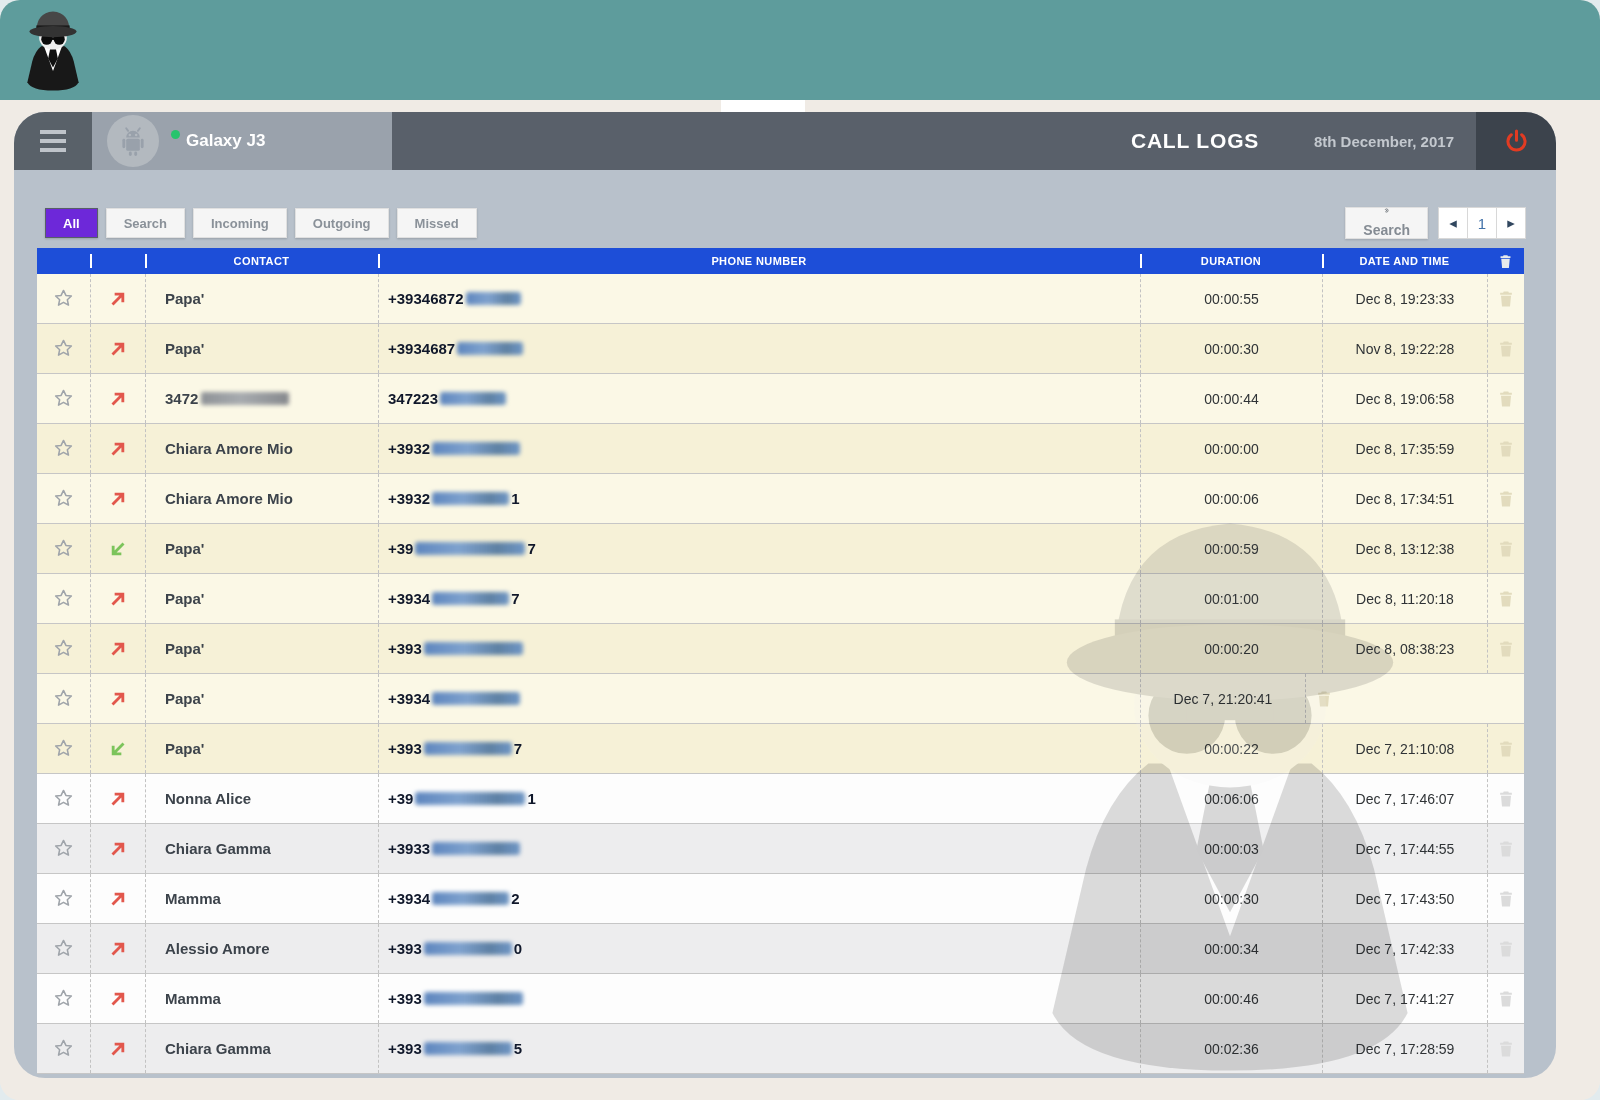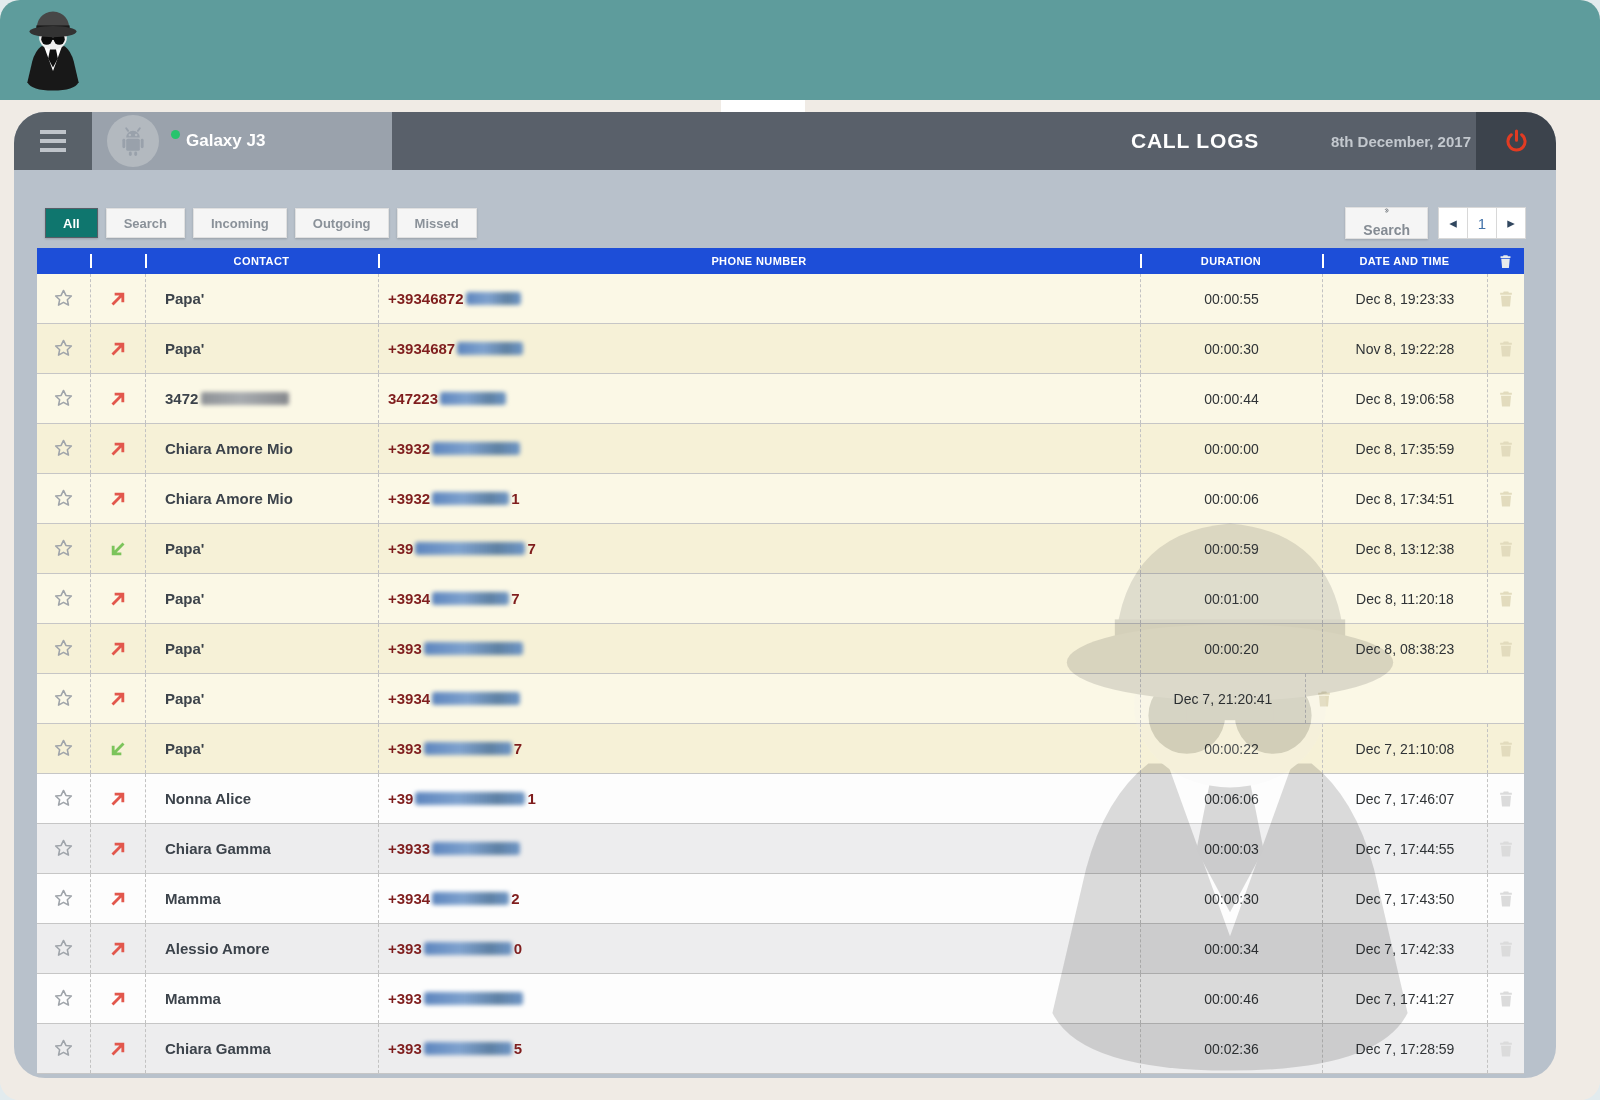--- a/index.html
+++ b/index.html
@@ -21,30 +21,30 @@
   .app-header { display:flex; height:58px; }
   .menu-btn { width:78px; background:#596169; display:flex; flex-direction:column; justify-content:center; align-items:center; gap:5px; cursor:pointer; }
   .menu-btn span { width:26px; height:4px; background:#BFC4CA; }
   .device-sec { width:300px; background:#9AA2AC; display:flex; align-items:center; padding-left:15px; }
   .avatar { width:52px; height:52px; border-radius:50%; background:#B3B9BF; display:flex; align-items:center; justify-content:center; flex:none; }
   .avatar svg { width:38px; height:38px; color:#99A1AB; }
   .status-dot { width:9px; height:9px; border-radius:50%; background:#27C46D; margin:-14px 6px 0 12px; }
   .device-name { color:#fff; font-weight:bold; font-size:17px; }
   .title-sec { flex:1; background:#59606A; position:relative; display:flex; align-items:center; }
   .page-title { position:absolute; left:803px; transform:translateX(-50%); color:#fff; font-size:21px; font-weight:bold; letter-spacing:.8px; }
-  .header-date { position:absolute; right:5px; color:#C3C8CE; font-size:15px; font-weight:bold; }
+  .header-date { position:absolute; right:22px; color:#C3C8CE; font-size:15px; font-weight:bold; }
   .power-sec { width:80px; background:#3C434C; display:flex; align-items:center; justify-content:center; cursor:pointer; }
   .power-sec svg { width:27px; height:27px; }
 
   
   .toolbar { display:flex; justify-content:space-between; align-items:center; margin:37px 30px 0 31px; }
   .filters { display:flex; gap:8px; }
   .filter-btn { height:30px; padding:0 17px; background:#F5F5F5; border:1px solid #E0E0E0; box-shadow:0 1px 2px rgba(0,0,0,.18);
     color:#8A9199; font-size:13px; font-weight:bold; font-family:inherit; cursor:pointer; }
-  .filter-btn.active { background:#0f766e; border-color:#575E67; color:#fff; }
+  .filter-btn.active { background:#6d28d9; border-color:#575E67; color:#fff; }
   .toolbar-right { display:flex; align-items:center; }
   .search-btn { height:32px; display:flex; align-items:center; gap:9px; padding:0 17px; background:#F5F5F5; border:1px solid #E0E0E0;
     box-shadow:0 1px 2px rgba(0,0,0,.15); color:#848B93; font-size:14px; font-weight:bold; font-family:inherit; cursor:pointer;flex-direction:column; }
   .search-btn svg { width:23px; height:23px; }
   .pager { display:flex; margin-left:10px; }
   .pager-cell { width:30px; height:32px; background:#fff; border:1px solid #D8D8D8; margin-left:-1px; display:flex; align-items:center; justify-content:center; }
   .pager-cell:first-child { margin-left:0; }
   .pager-arrow { color:#31475F; font-size:15px; cursor:pointer; }
   .pager-page { color:#4272A8; font-size:15px; }
 
@@ -71,21 +71,21 @@
   .dir-ico  { width:20px; height:20px; }
   .dir-ico.outgoing { color:#E2574C; }
   .dir-ico.incoming { color:#7CC45B; transform:rotate(180deg); }
 
   .cell.c-contact { justify-content:flex-start; padding-left:19px; }
   .contact-name { font-size:15px; font-weight:bold; color:#3C434B; white-space:nowrap; }
   .contact-smudge { display:inline-block; width:88px; height:13px; margin-left:3px; border-radius:2px;
     background:linear-gradient(90deg,#8E9296,#A7ABAF 45%,#86898d); filter:blur(2px); }
 
   .cell.c-phone { justify-content:flex-start; padding-left:9px; }
-  .phone-wrap { display:flex; align-items:center; font-size:15px; font-weight:bold; color:#7f1d1d; cursor:pointer; white-space:nowrap; }
+  .phone-wrap { display:flex; align-items:center; font-size:15px; font-weight:bold; color:#0f172a; cursor:pointer; white-space:nowrap; }
   .phone-smudge { display:inline-block; height:13px; margin:0 2px; border-radius:3px;
     background:linear-gradient(90deg,#5E86BE,#7FA2CE 40%,#54799FF0 75%,#6f96c5); filter:blur(2px); }
 
   .duration-txt, .datetime-txt { font-size:14px; color:#2F3336; }
 
   .row-trash { width:20px; height:20px; cursor:pointer; }
   .yellow-light .row-trash, .yellow-dark .row-trash { color:#E2DBBD; }
   .plain-light .row-trash, .plain-dark .row-trash { color:#DBDBDB; }
 
   

